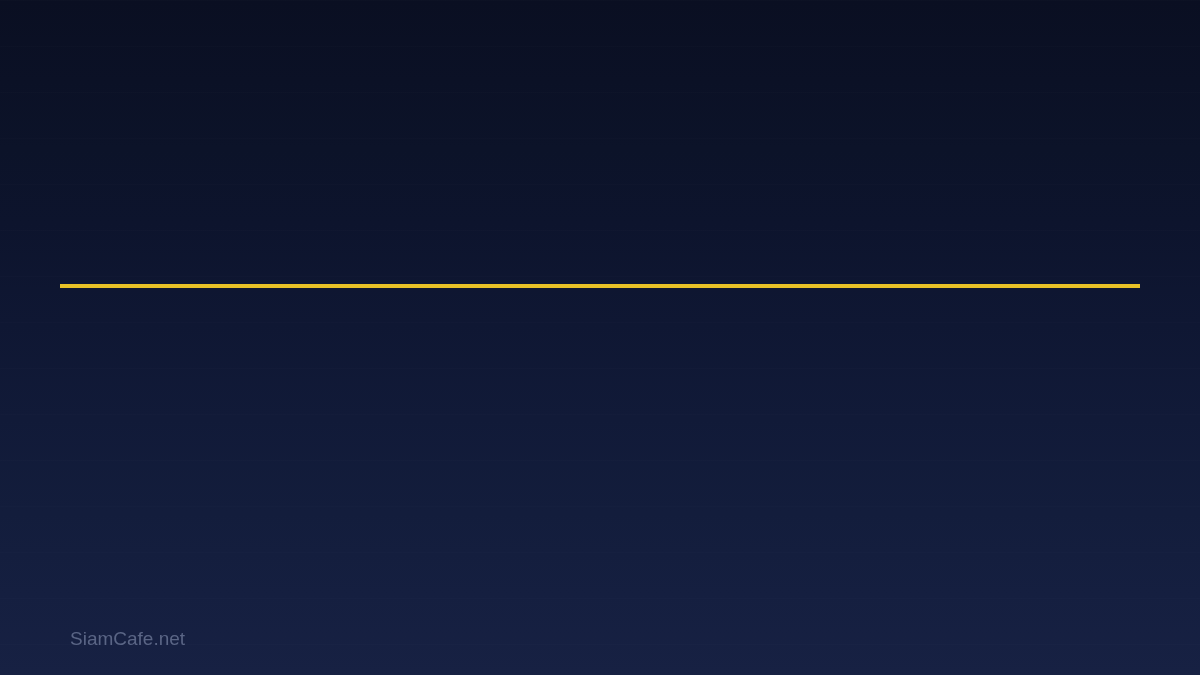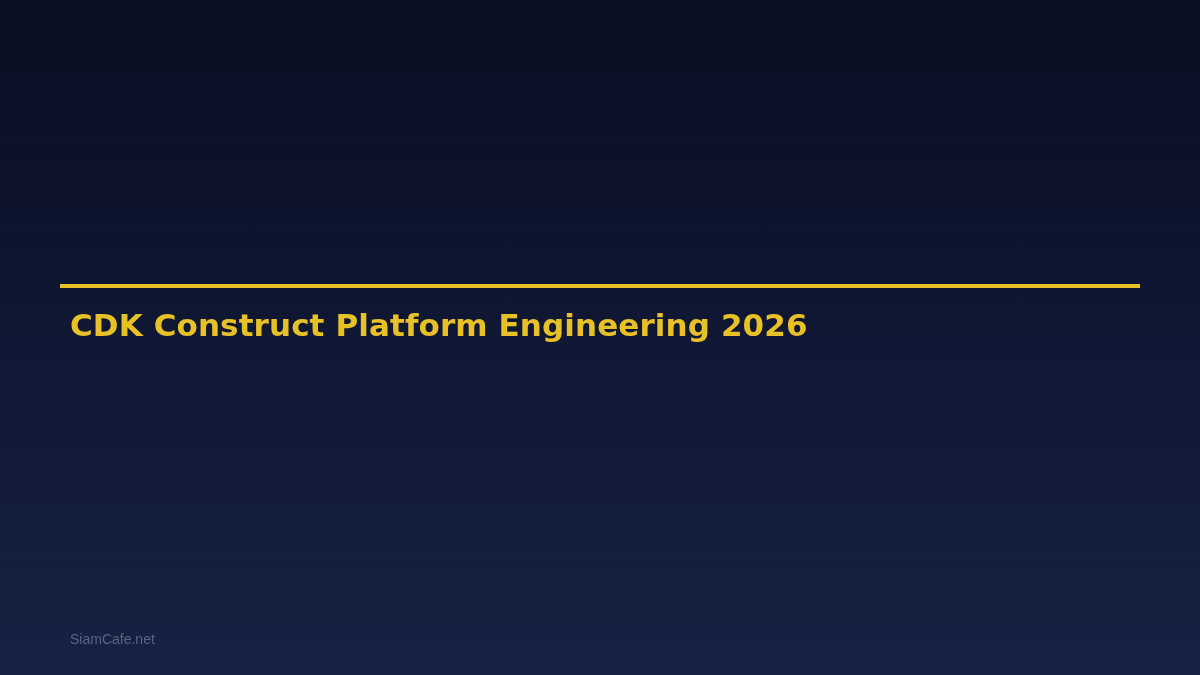--- a/index.html
+++ b/index.html
@@ -64,33 +64,32 @@
     line-height: 40px;
     color: #e8c127;
     white-space: nowrap;
   }
 
   #footer-brand {
     position: absolute;
     left: 70px;
     top: 630px;
     font-family: "Liberation Sans", sans-serif;
-    font-size: 14px;
+    font-size: 19px;
     font-weight: normal;
     line-height: 18px;
     color: #5a6585;
     white-space: nowrap;
   }
 </style>
 </head>
 <body>
 
 <div id="slide">
 
   <div id="band-overlay"></div>
 
   <div id="accent-rule"></div>
 
-  <h1 id="slide-title">CDK Construct Platform Engineering 2026</h1>
 
   <div id="footer-brand">SiamCafe.net</div>
 
 </div>
 
 </body></html>

